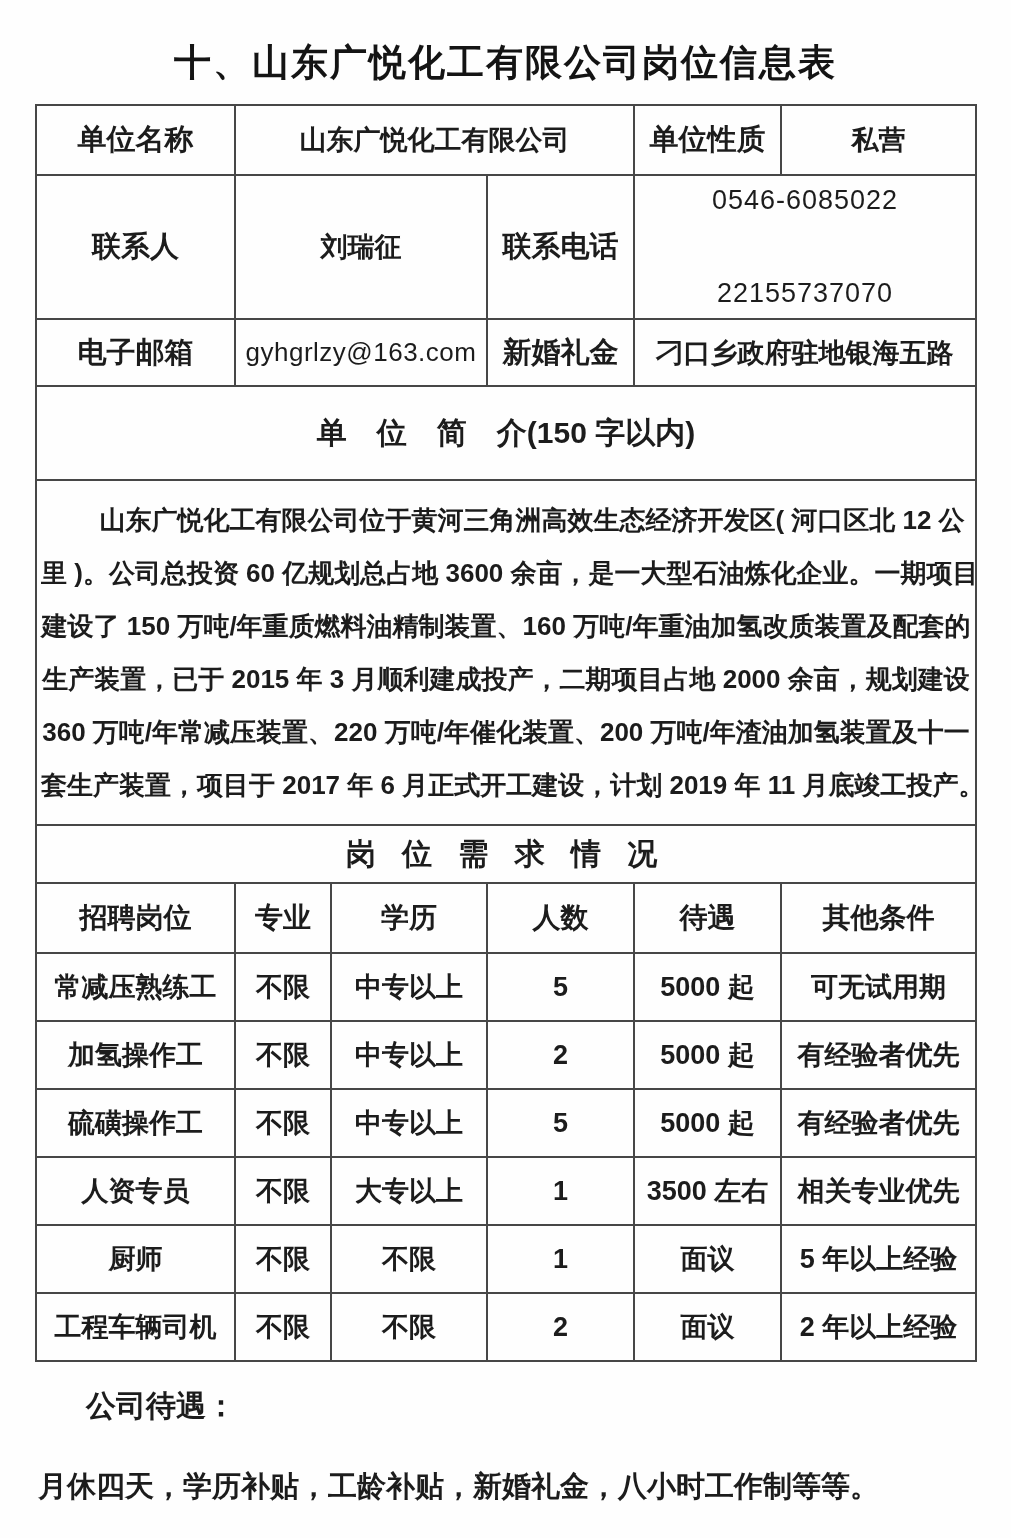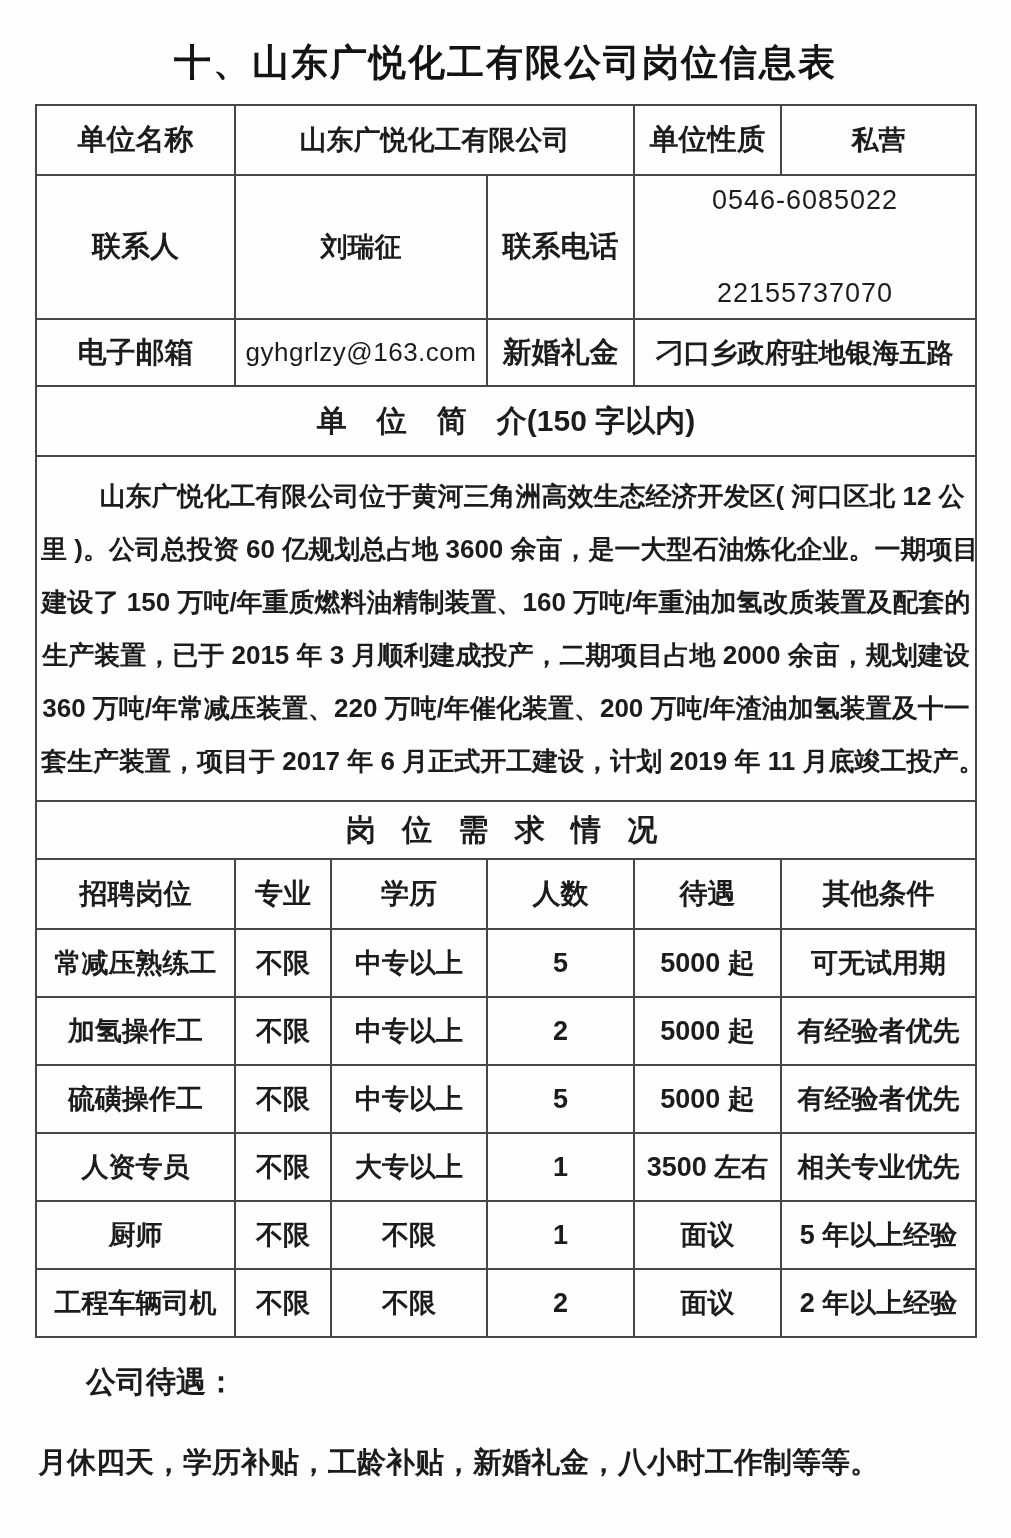--- a/index.html
+++ b/index.html
@@ -37,21 +37,21 @@
     overflow: hidden;
     padding: 2px 4px;
   }
   td.lbl { font-size: 29px; font-weight: 700; }
   td.val { font-size: 27px; font-weight: 600; }
   td.val-latin { font-size: 26px; font-weight: 500; letter-spacing: 0.5px; }
 
   tr.r-unit    { height: 70px; }
   tr.r-contact { height: 144px; }
   tr.r-email   { height: 67px; }
-  tr.r-intro-head { height: 70px; }
+  tr.r-intro-head { height: 94px; }
   tr.r-intro-body { height: 345px; }
   tr.r-jobs-head  { height: 58px; }
   tr.r-cols    { height: 70px; }
   tr.r-job     { height: 68px; }
 
   .phones {
     display: flex;
     flex-direction: column;
     justify-content: space-between;
     height: 124px;

